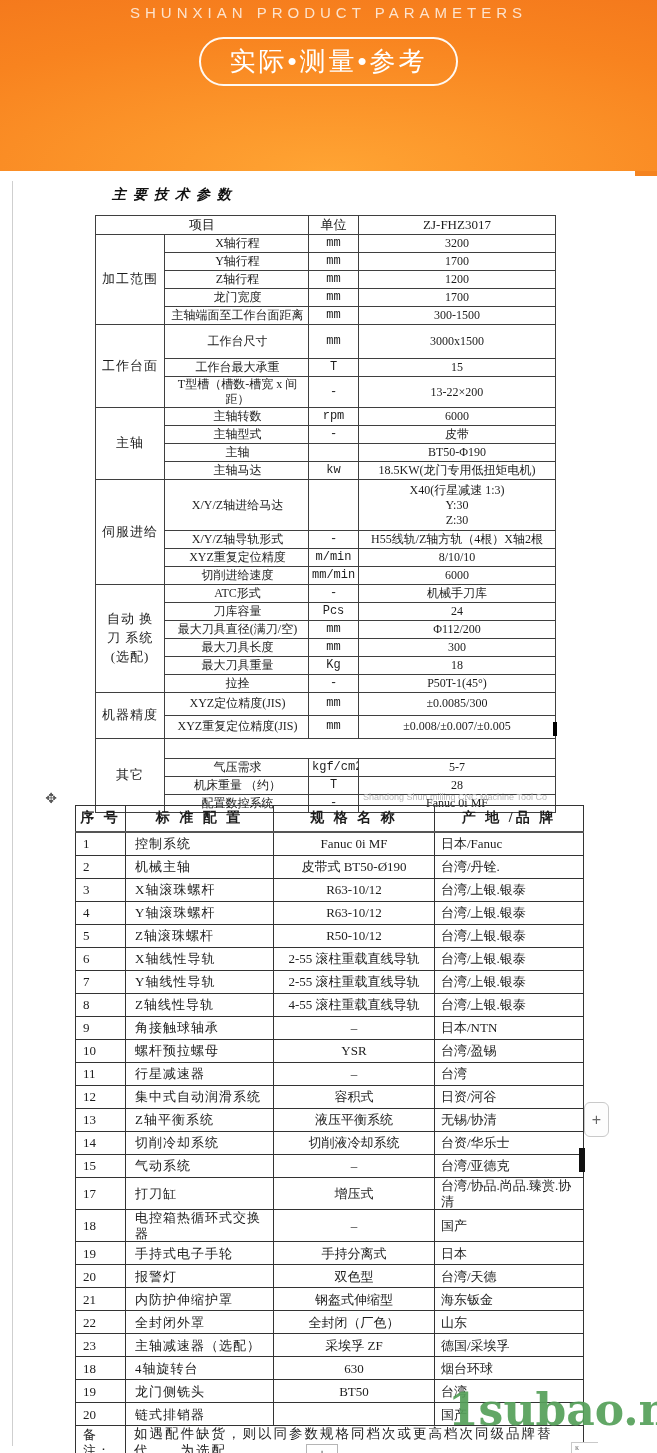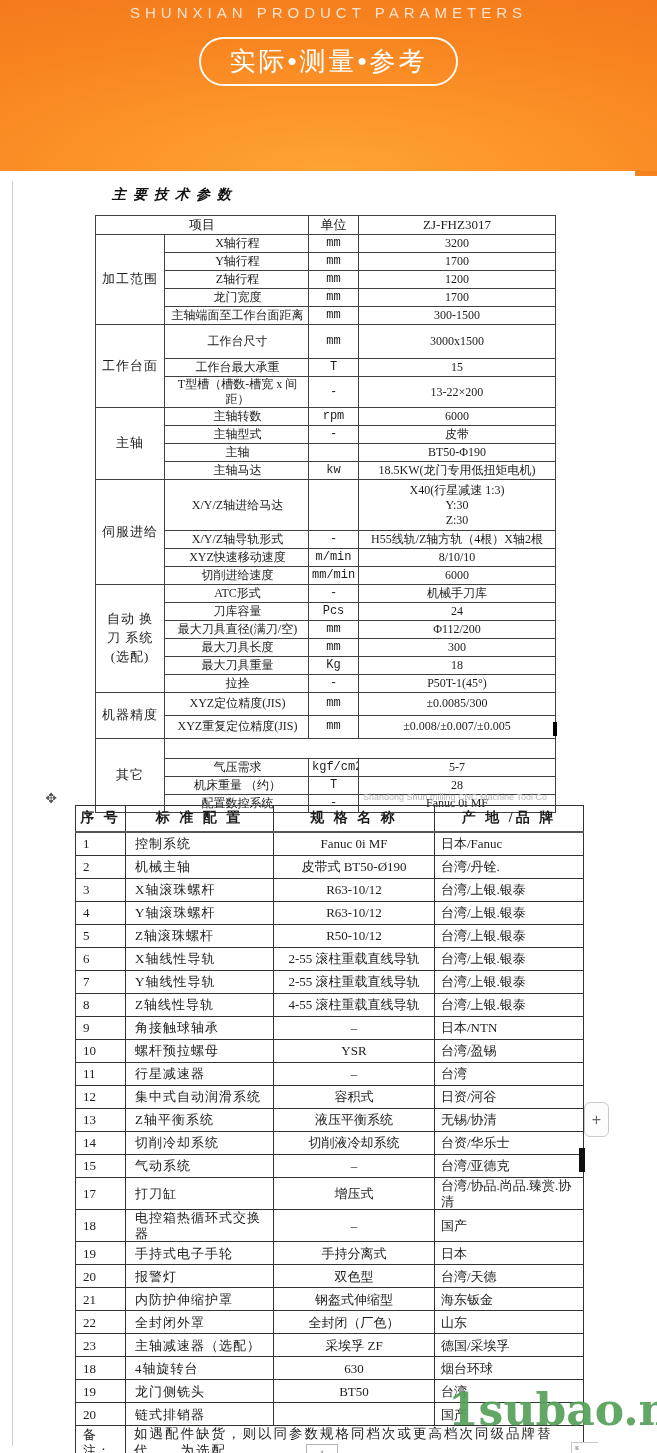--- a/index.html
+++ b/index.html
@@ -165,21 +165,21 @@
           <td class="va">X40(行星减速 1:3)
 Y:30
 Z:30</td>
         </tr>
         <tr>
           <td class="it">X/Y/Z轴导轨形式</td>
           <td class="un">-</td>
           <td class="va">H55线轨/Z轴方轨（4根）X轴2根</td>
         </tr>
         <tr>
-          <td class="it">XYZ快速移动速度</td>
+          <td class="it">XYZ重复定位精度</td>
           <td class="un">m/min</td>
           <td class="va">8/10/10</td>
         </tr>
         <tr>
           <td class="it">切削进给速度</td>
           <td class="un">mm/min</td>
           <td class="va">6000</td>
         </tr>
         <tr>
           <td class="group" rowspan="6">自动 换刀 系统 (选配)</td>

